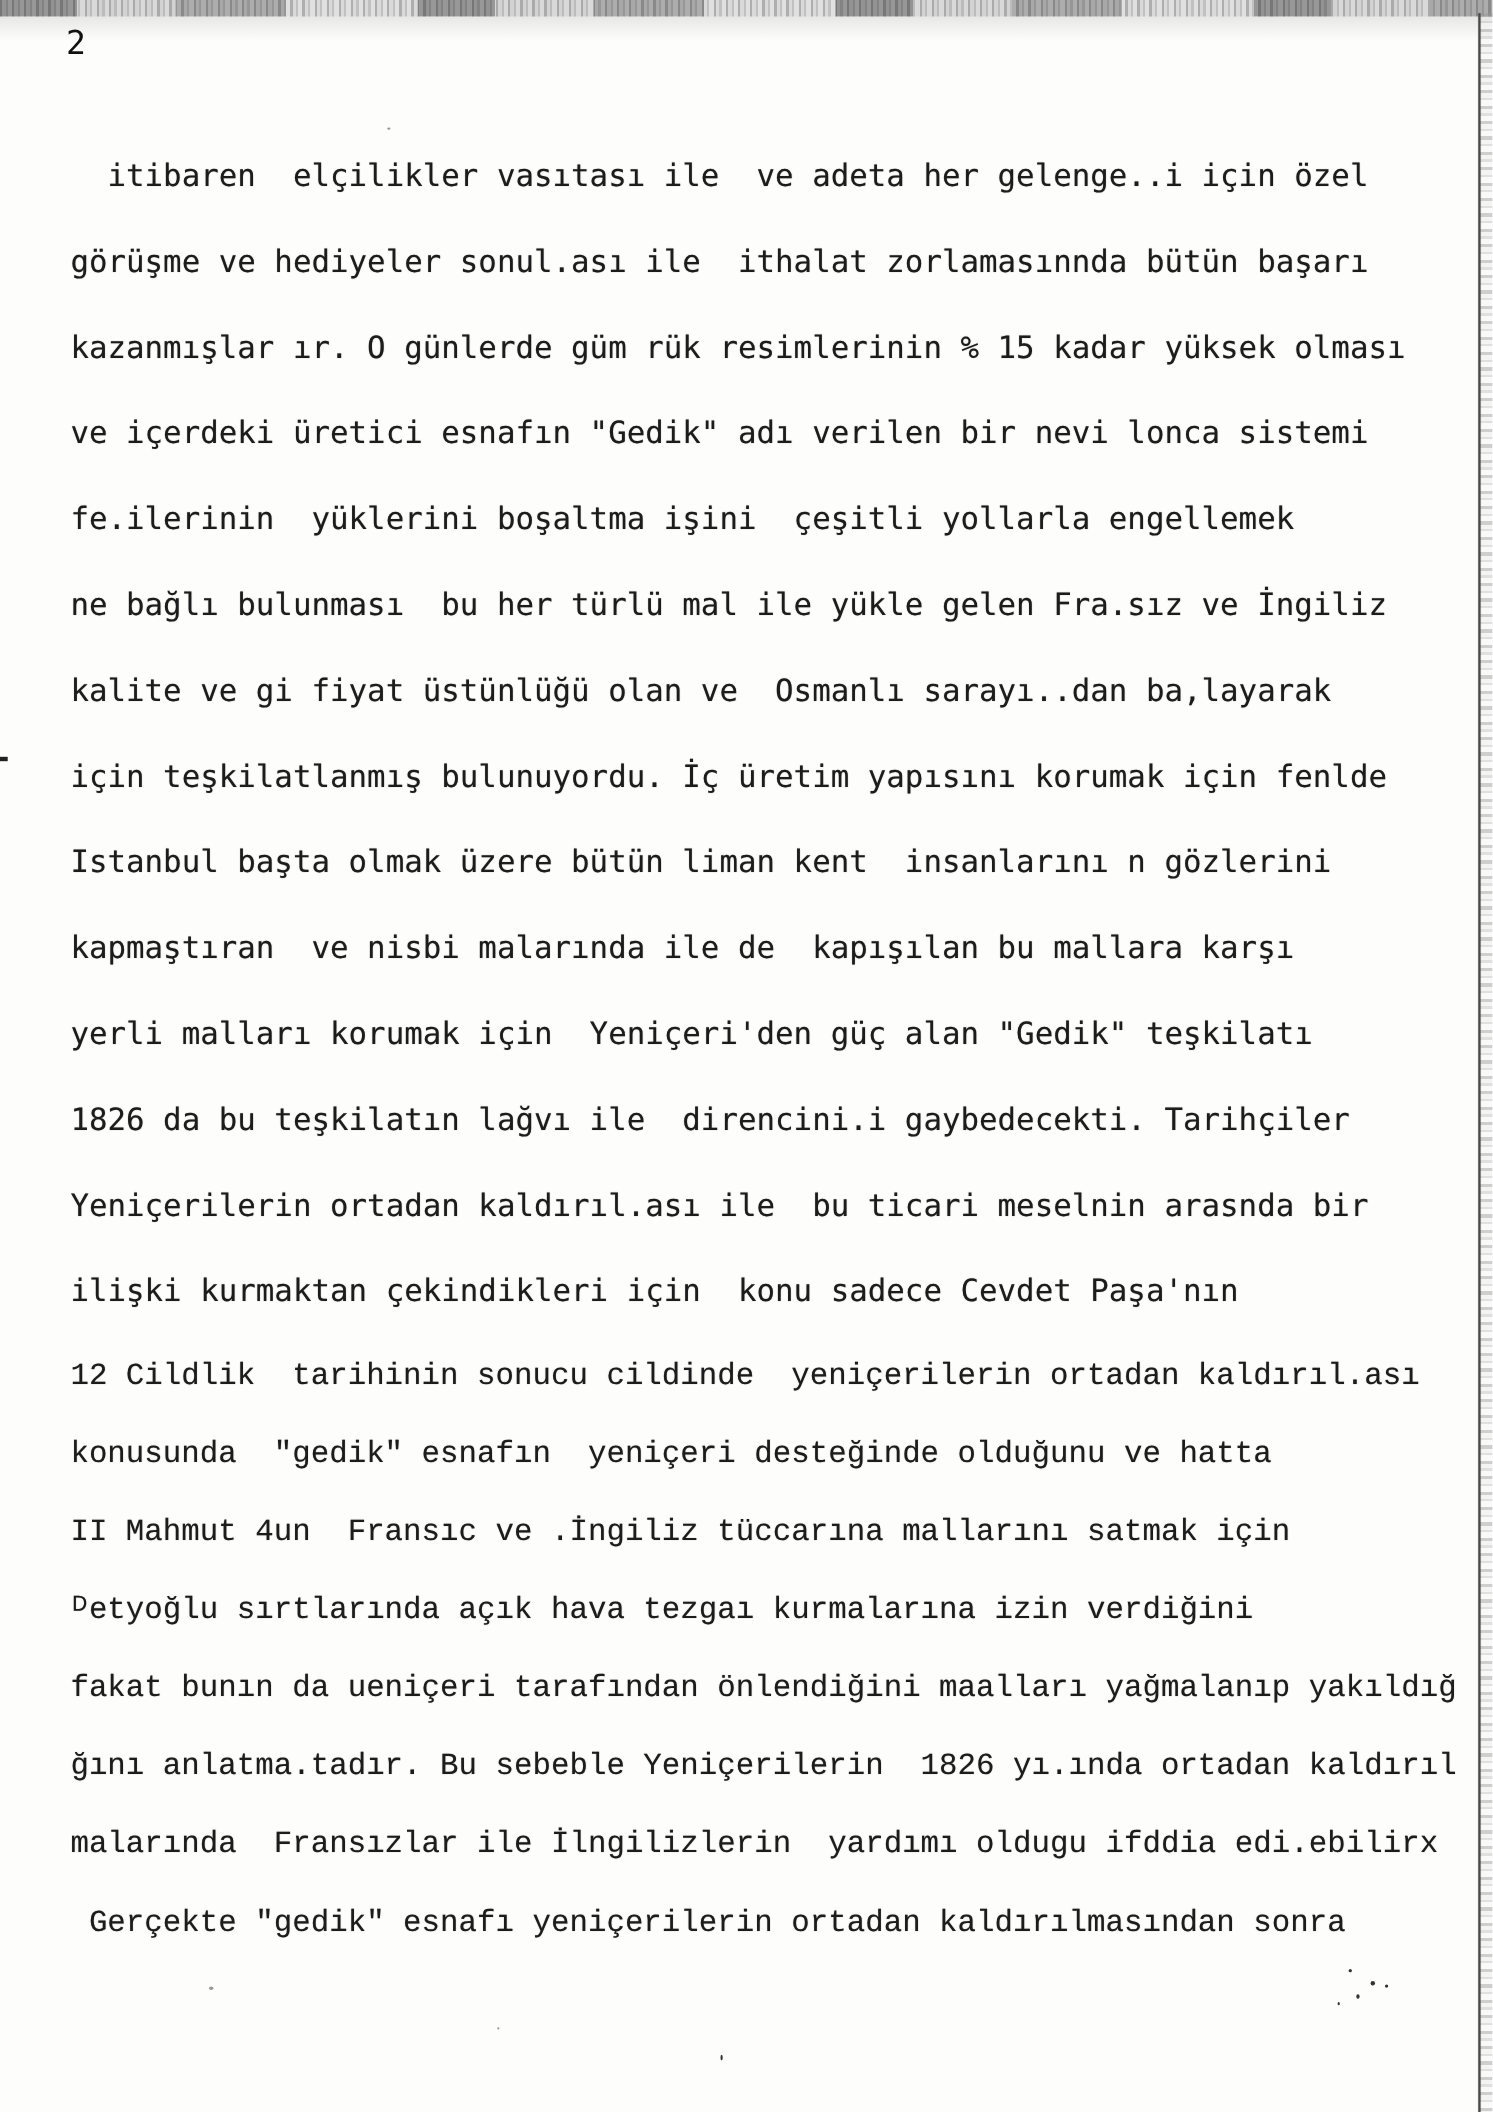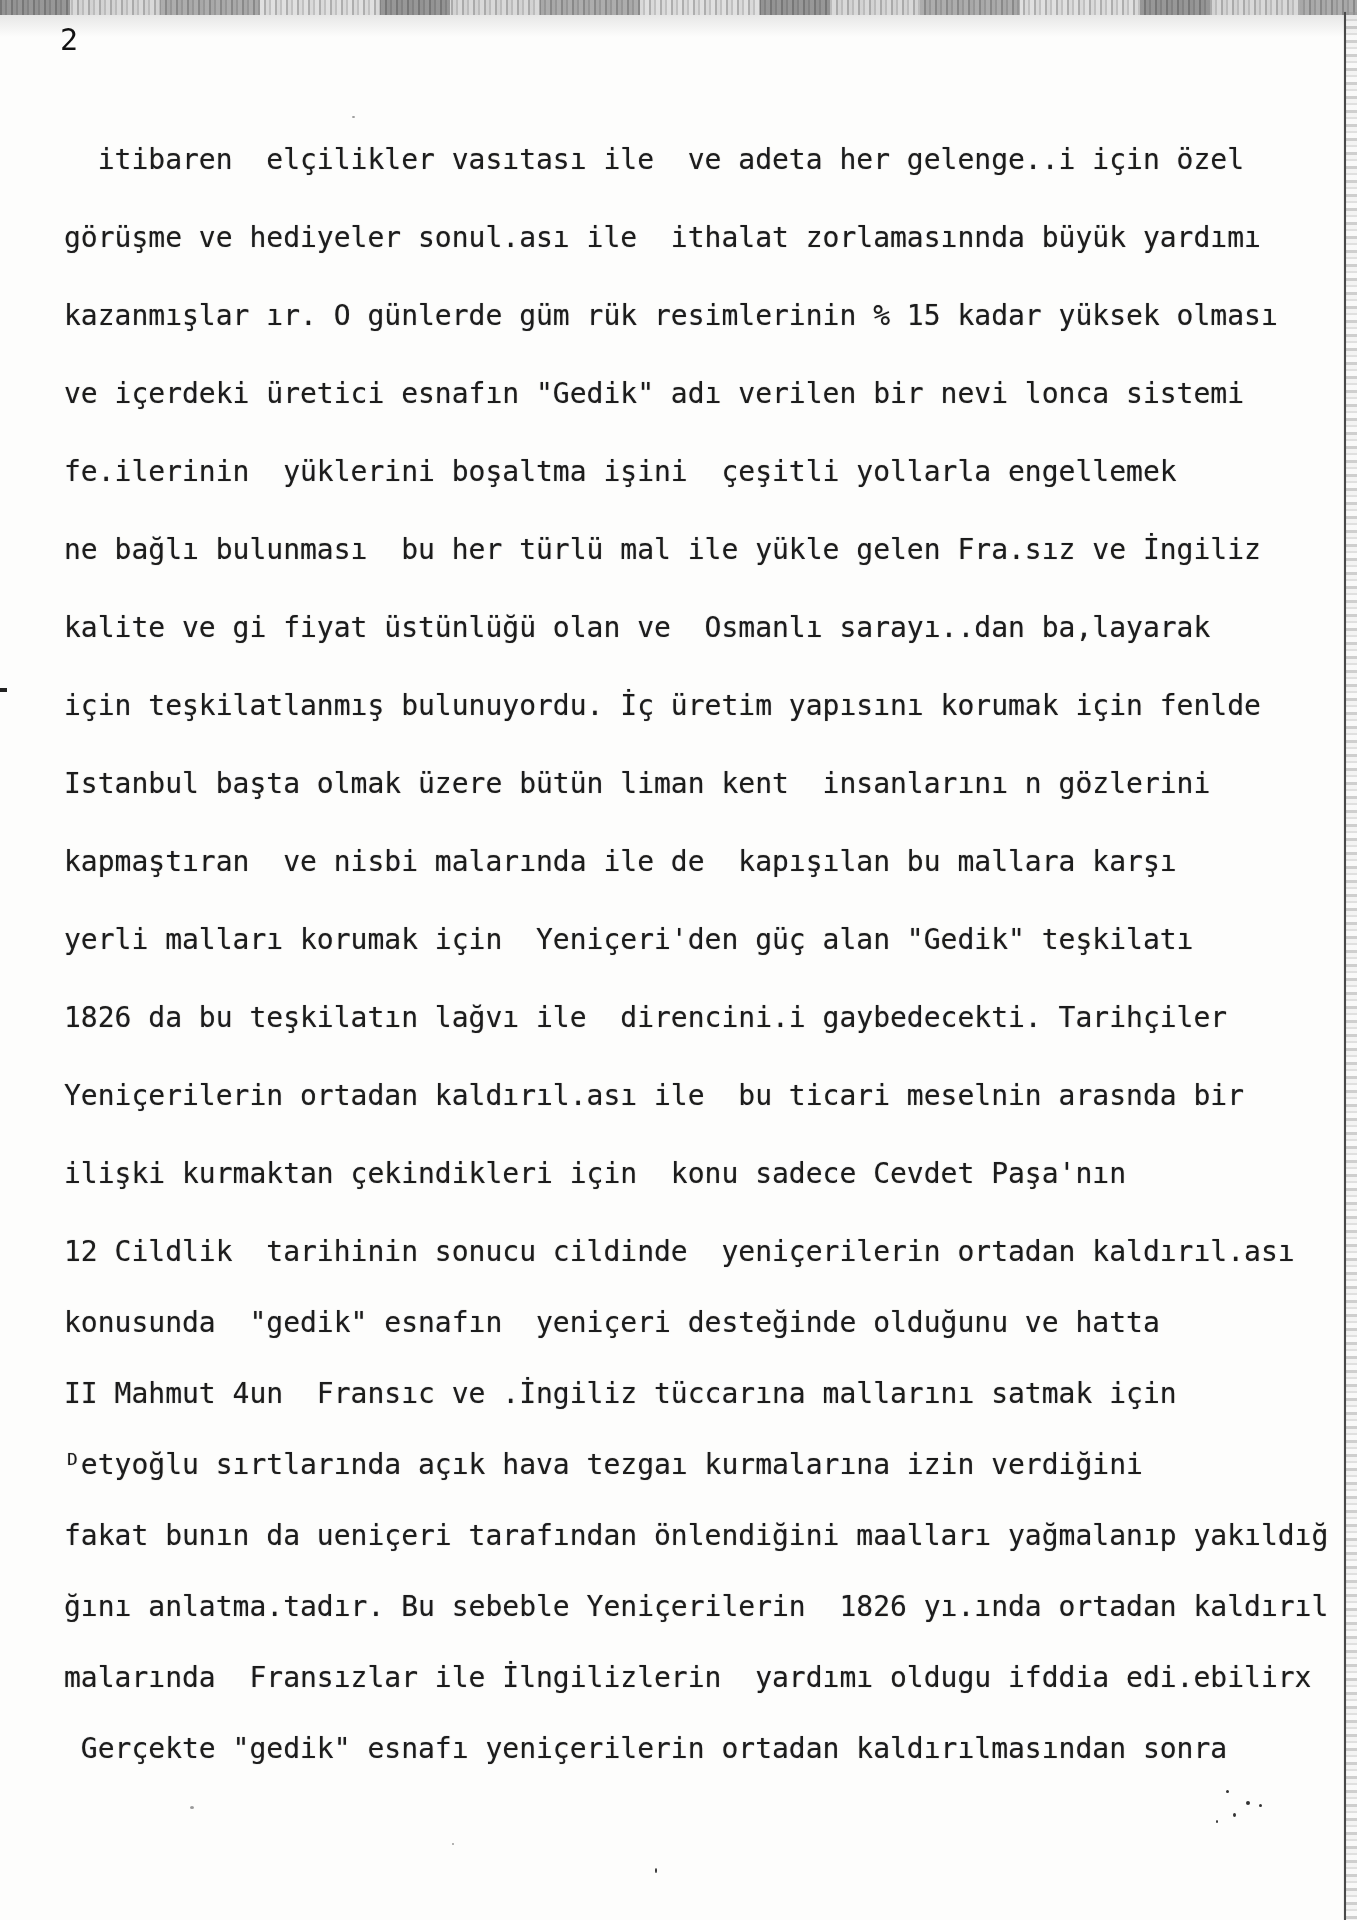--- a/index.html
+++ b/index.html
@@ -66,21 +66,21 @@
     color: #1c1c1c;
     text-shadow: 0 0 1px rgba(20,20,20,0.45);
   }
   .line {
     white-space: pre;
     line-height: 36px;
     height: 78px;
     overflow: visible;
   }
   
-  .line:nth-child(n+15) { height: 71px; }
+  .line:nth-child(n+15) { height: 71px; font-family: Liberation Mono, monospace; }
   .speck {
     position: absolute;
     background: #333;
     border-radius: 50%;
   }
   .speck.faint { background: #9a9a9a; }
   .dash-mark {
     position: absolute;
     left: 0px; top: 688px;
     width: 7px; height: 4px;
@@ -93,21 +93,21 @@
 <div class="sheet">
   <div class="top-noise"></div>
   <div class="top-noise-shadow"></div>
   <div class="edge-line"></div>
   <div class="edge-noise"></div>
 
   <div class="page-number">2</div>
 
   <div class="text-body">
       <div class="line">  itibaren  elçilikler vasıtası ile  ve adeta her gelenge..i için özel</div>
-      <div class="line">görüşme ve hediyeler sonul.ası ile  ithalat zorlamasınnda büyük yardımı</div>
+      <div class="line">görüşme ve hediyeler sonul.ası ile  ithalat zorlamasınnda bütün başarı</div>
       <div class="line">kazanmışlar ır. O günlerde güm rük resimlerinin % 15 kadar yüksek olması</div>
       <div class="line">ve içerdeki üretici esnafın "Gedik" adı verilen bir nevi lonca sistemi</div>
       <div class="line">fe.ilerinin  yüklerini boşaltma işini  çeşitli yollarla engellemek</div>
       <div class="line">ne bağlı bulunması  bu her türlü mal ile yükle gelen Fra.sız ve İngiliz</div>
       <div class="line">kalite ve gi fiyat üstünlüğü olan ve  Osmanlı sarayı..dan ba,layarak</div>
       <div class="line">için teşkilatlanmış bulunuyordu. İç üretim yapısını korumak için fenlde</div>
       <div class="line">Istanbul başta olmak üzere bütün liman kent  insanlarını n gözlerini</div>
       <div class="line">kapmaştıran  ve nisbi malarında ile de  kapışılan bu mallara karşı</div>
       <div class="line">yerli malları korumak için  Yeniçeri'den güç alan "Gedik" teşkilatı</div>
       <div class="line">1826 da bu teşkilatın lağvı ile  direncini.i gaybedecekti. Tarihçiler</div>

